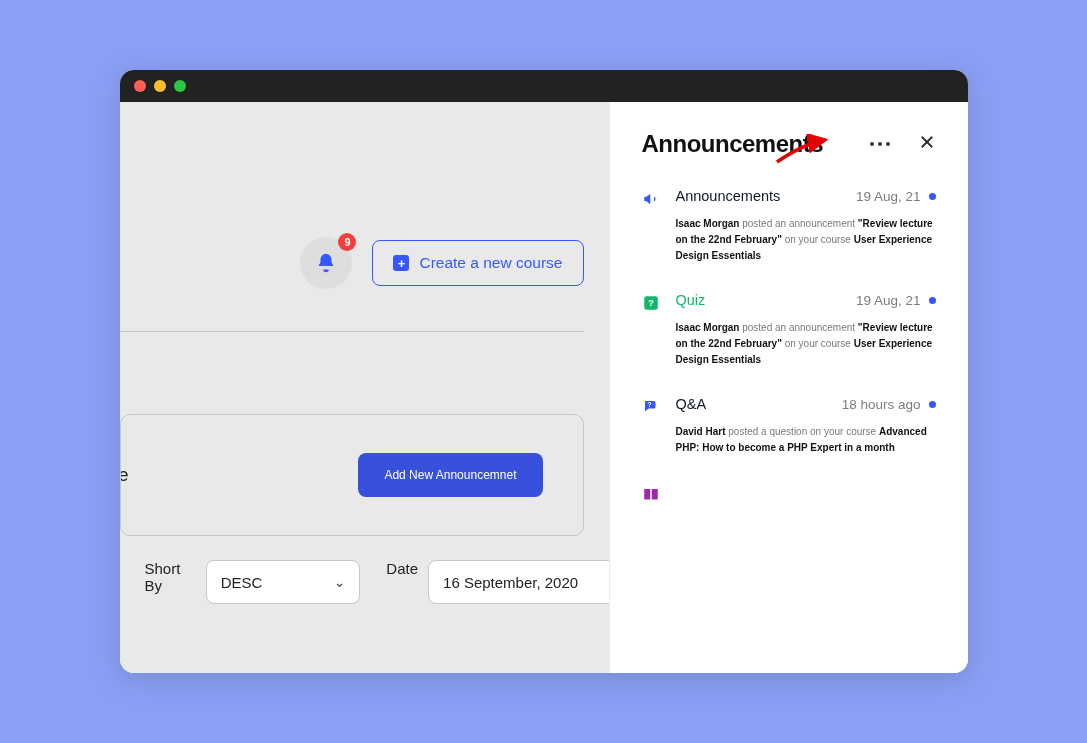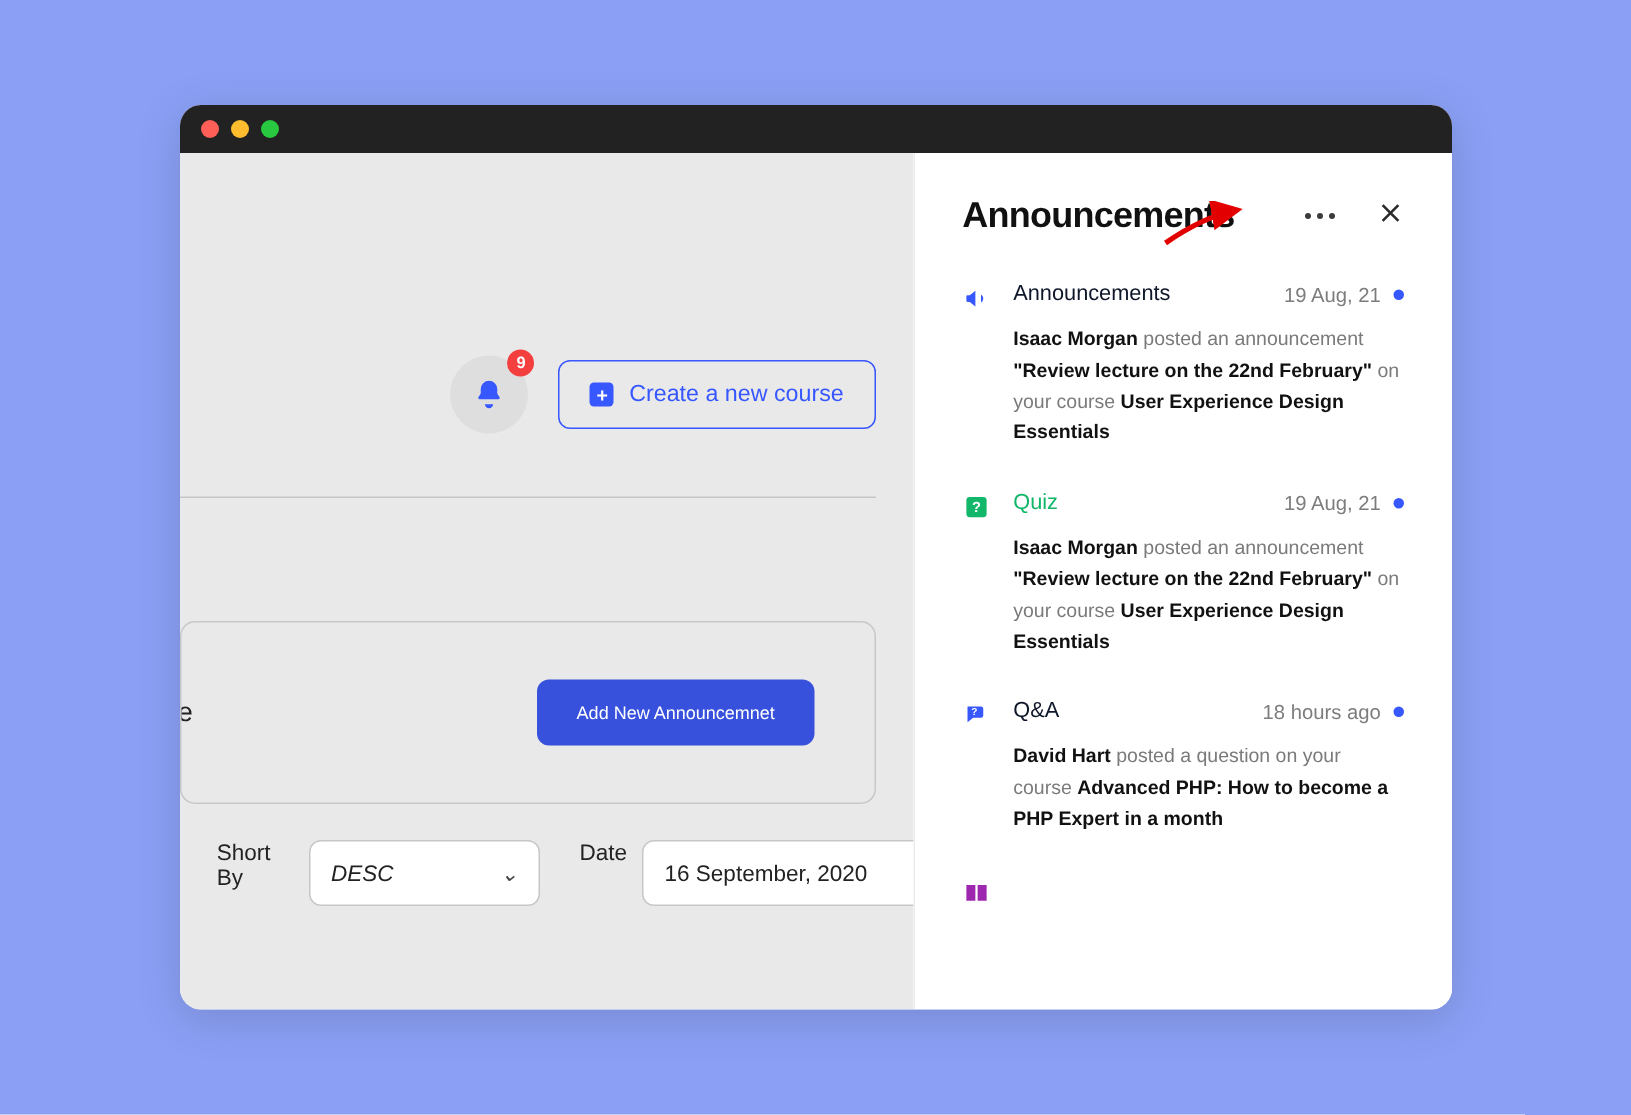--- a/index.html
+++ b/index.html
@@ -168,21 +168,21 @@
       height: 44px;
       padding: 0 14px;
       display: flex;
       align-items: center;
       justify-content: space-between;
       gap: 14px;
       font-size: 15px;
       cursor: pointer;
       color: #222;
     }
-    .select.short { width: 170px; font-style: italic; }
+    .select.short { width: 170px; }
     .select.date { width: 222px; }
     .chev { font-size: 14px; color: #444; }
     .cal { width: 18px; height: 18px; }
     
     .notif-panel {
       flex: 1;
       background: #fff;
       border-left: 1px solid #ececec;
       padding: 28px 32px 0 32px;
       overflow: hidden;
@@ -216,21 +216,21 @@
     .notif-content { flex: 1; }
     .notif-top {
       display: flex;
       align-items: center;
       justify-content: space-between;
       margin-bottom: 12px;
     }
     .notif-cat { font-size: 14.5px; font-weight: 500; }
     .notif-meta { display: flex; align-items: center; gap: 8px; color: #7d7d7d; font-size: 13.5px; }
     .unread-dot { width: 7px; height: 7px; border-radius: 50%; background: #3757FF; }
-    .notif-body { font-size: 13px; line-height: 1.6; color: #7a7a7a; }
+    .notif-body { font-size: 10px; line-height: 1.6; color: #7a7a7a; }
     .notif-body b { font-weight: 600; color: #111; }
     
     .c-blue { color: #0f172a; }
     .c-green { color: #12b76a; text-align: right; }
     .c-purple { color: #9e27b0; }
     
     .arrow-anno {
       position: absolute;
       top: 32px; left: 163px;
       pointer-events: none;

